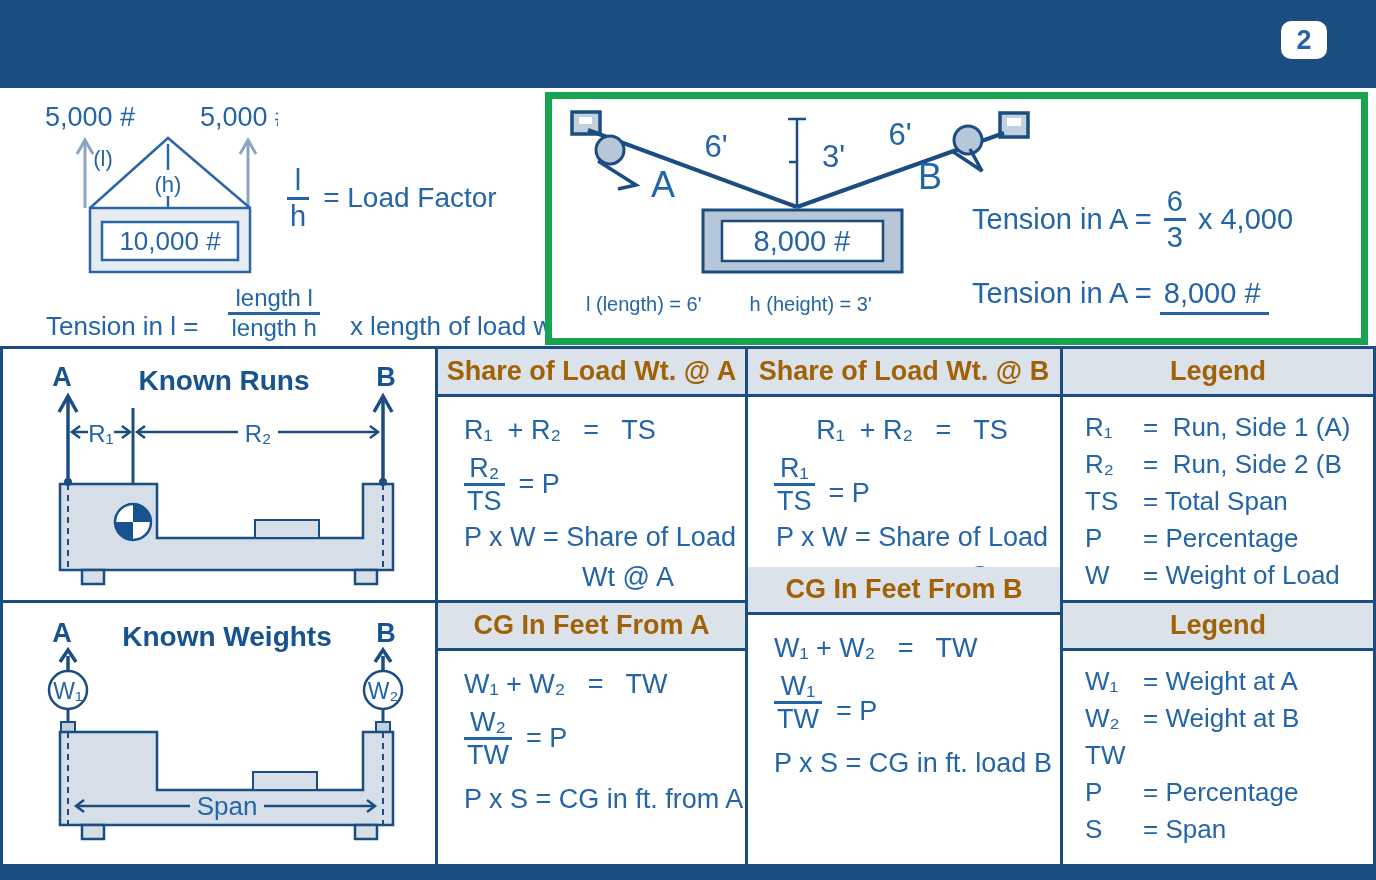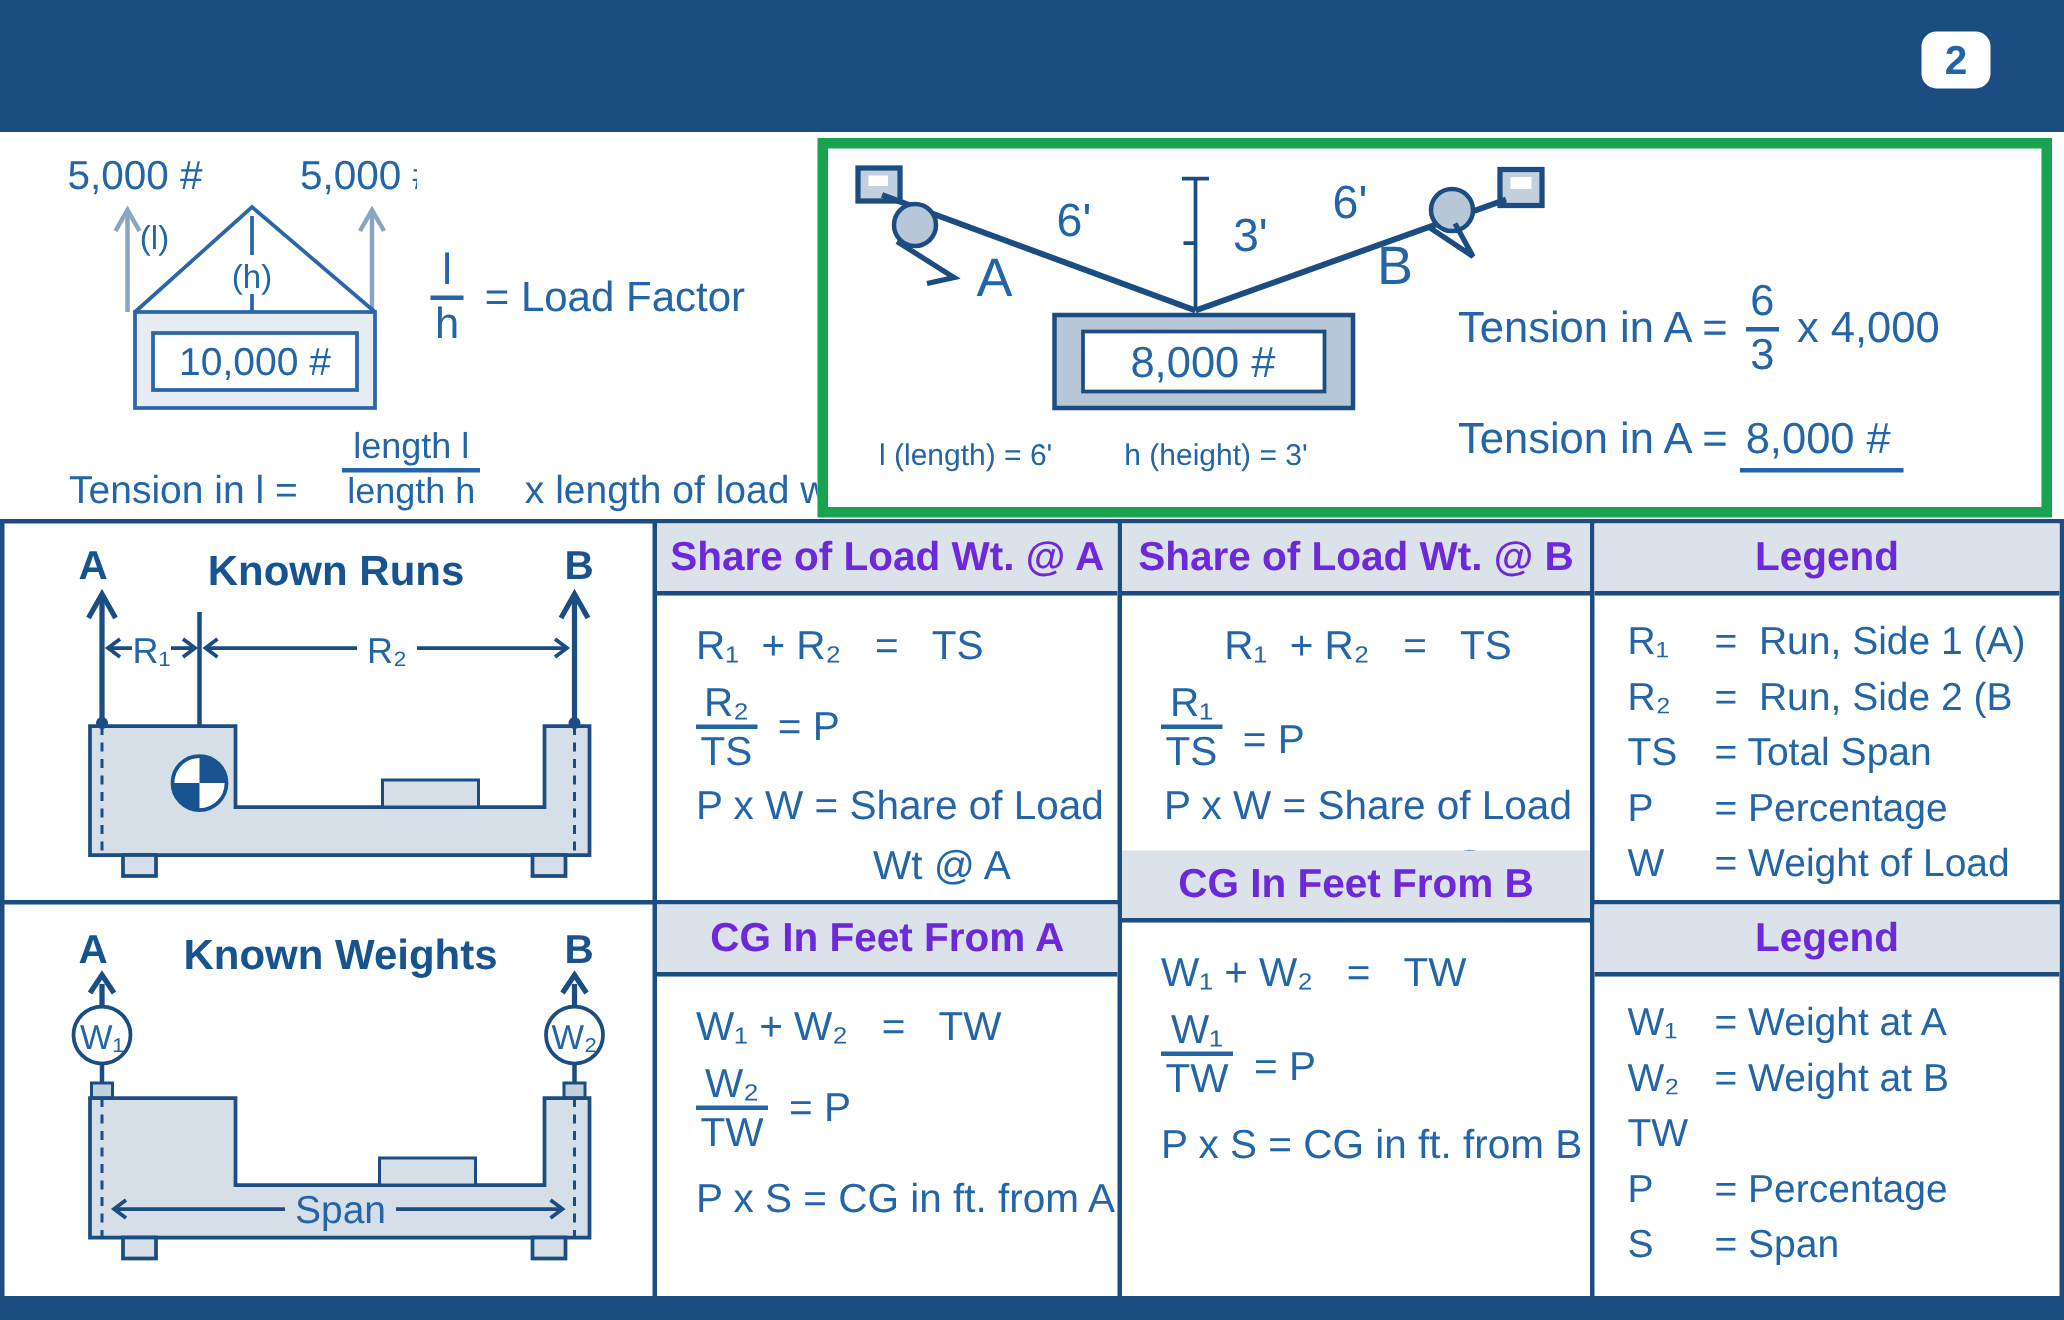--- a/index.html
+++ b/index.html
@@ -37,21 +37,21 @@
   
   .notes{position:absolute;left:34px;top:194px;display:flex;gap:48px;font-size:20px;}
   .t1{position:absolute;left:420px;top:82px;height:76px;display:flex;align-items:center;
       gap:12px;font-size:29px;}
   .t1 .frac{font-size:29px;}
   .t2{position:absolute;left:420px;top:178px;display:flex;align-items:baseline;gap:8px;font-size:29px;}
   
   .cell{position:absolute;box-sizing:border-box;}
   .cell-header{height:45px;background:#dbe2ea;border-bottom:3px solid #1b4d82;
                display:flex;align-items:center;justify-content:center;
-               color:#6d28d9;font-size:27px;font-weight:bold;}
+               color:#a16207;font-size:27px;font-weight:bold;}
   .cell-body{padding:12px 10px 0 26px;font-size:27px;line-height:1.32;}
   .eq{margin:4px 0;}
   .indent{margin-left:118px;}
   .legend-body{padding:12px 8px 0 22px;font-size:26px;}
   .legend-row{display:grid;grid-template-columns:58px 1fr;line-height:37px;}
   .mt{margin-top:12px;}
 </style>
 </head>
 <body>
 
@@ -326,21 +326,21 @@
     <div class="cell-header">CG In Feet From B</div>
     <div class="cell-body">
       <div class="eq pre">W₁ + W₂   =   TW</div>
       <div class="frac-row rhs-low">
         <span class="frac">
           <span class="num">W₁</span>
           <span class="den">TW</span>
         </span>
         <span class="rhs pre">= P</span>
       </div>
-      <div class="eq pre mt">P x S = CG in ft. from B</div>
+      <div class="eq pre mt">P x S = CG in ft. load B</div>
     </div>
   </div>
 
   <div class="cell" style="left:1063px;top:603px;width:310px;height:261px;">
     <div class="cell-header">Legend</div>
     <div class="legend-body">
       <div class="legend-row">
         <span>W₁</span>
         <span class="pre">= Weight at A</span>
       </div>

